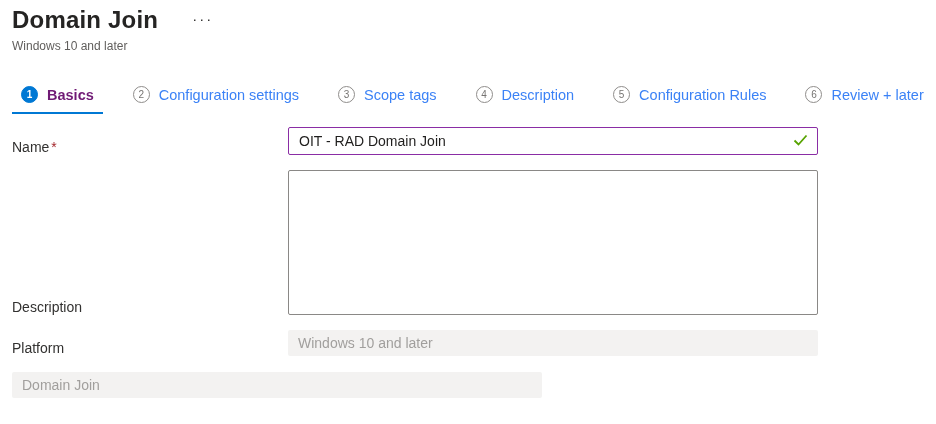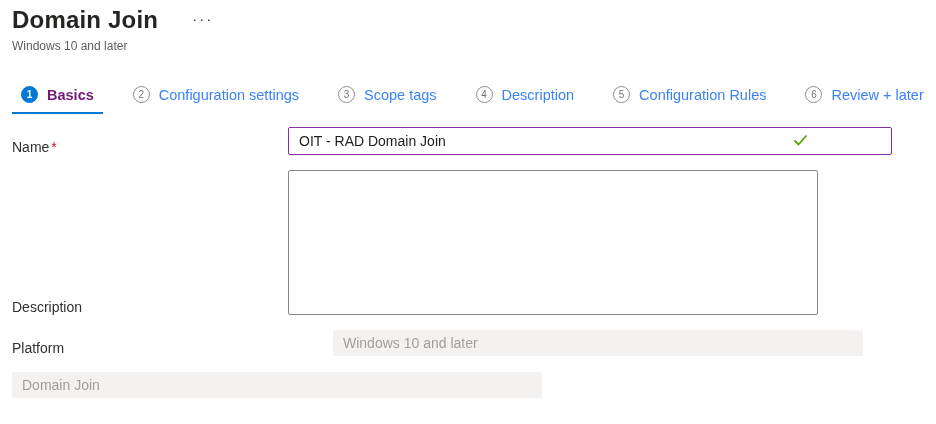--- a/index.html
+++ b/index.html
@@ -48,42 +48,42 @@
   .step.active .step-label { color: #701a75; font-weight: 700; }
 
   
   .form { margin-top: 13px; }
   .form-row { display: flex; align-items: flex-end; margin-bottom: 15px; }
   .form-label { width: 276px; font-size: 14px; color: #323130; padding-top: 6px; }
   .required-marker { color: #a4262c; margin-left: 2px; }
 
   .input-wrap { position: relative; width: 530px; }
   .text-input {
-    width: 604px; height: 28px;
+    width: 530px; height: 28px;
     border: 1px solid #8a2da5; border-radius: 2px;
     padding: 0 32px 0 10px; font-size: 14px; color: #201f1e;
     font-family: inherit; outline: none; background: #fff;
   }
   .check-icon { position: absolute; right: 10px; top: 7px; pointer-events: none; }
 
   .textarea-input {
     width: 530px; height: 145px;
     border: 1px solid #8a8886; border-radius: 2px;
     padding: 6px 10px; font-size: 14px; color: #201f1e;
     font-family: inherit; resize: none; outline: none;
   }
 
   .disabled-input {
     width: 530px; height: 26px;
     background: #f3f2f1; border: none; border-radius: 2px;
     padding: 0 10px; font-size: 14px; color: #a19f9d;
     font-family: inherit;
   }
   .row-desc { }
-  .row-platform { margin-bottom: 16px; gap: 45px; }
+  .row-platform { margin-bottom: 16px; }
 </style>
 </head>
 <body>
 
 <div class="page">
 
   <div class="title-row">
     <h1 class="page-title">Domain Join</h1>
     <button class="more-btn">···</button>
   </div>

